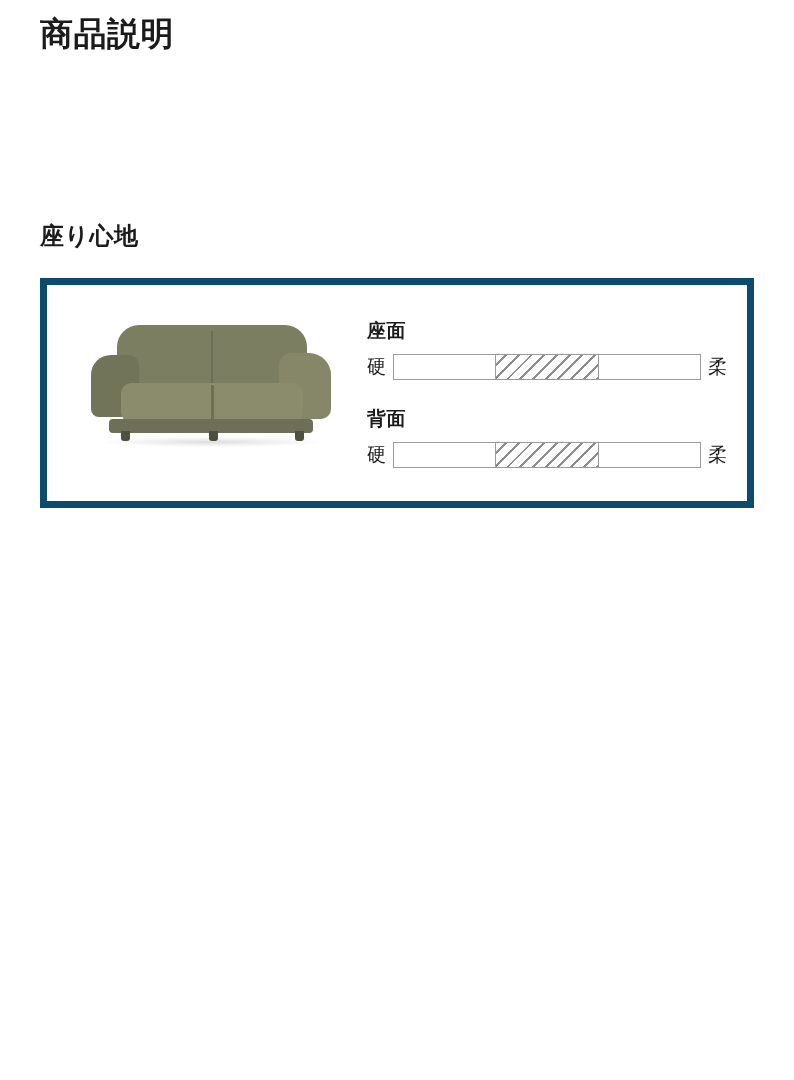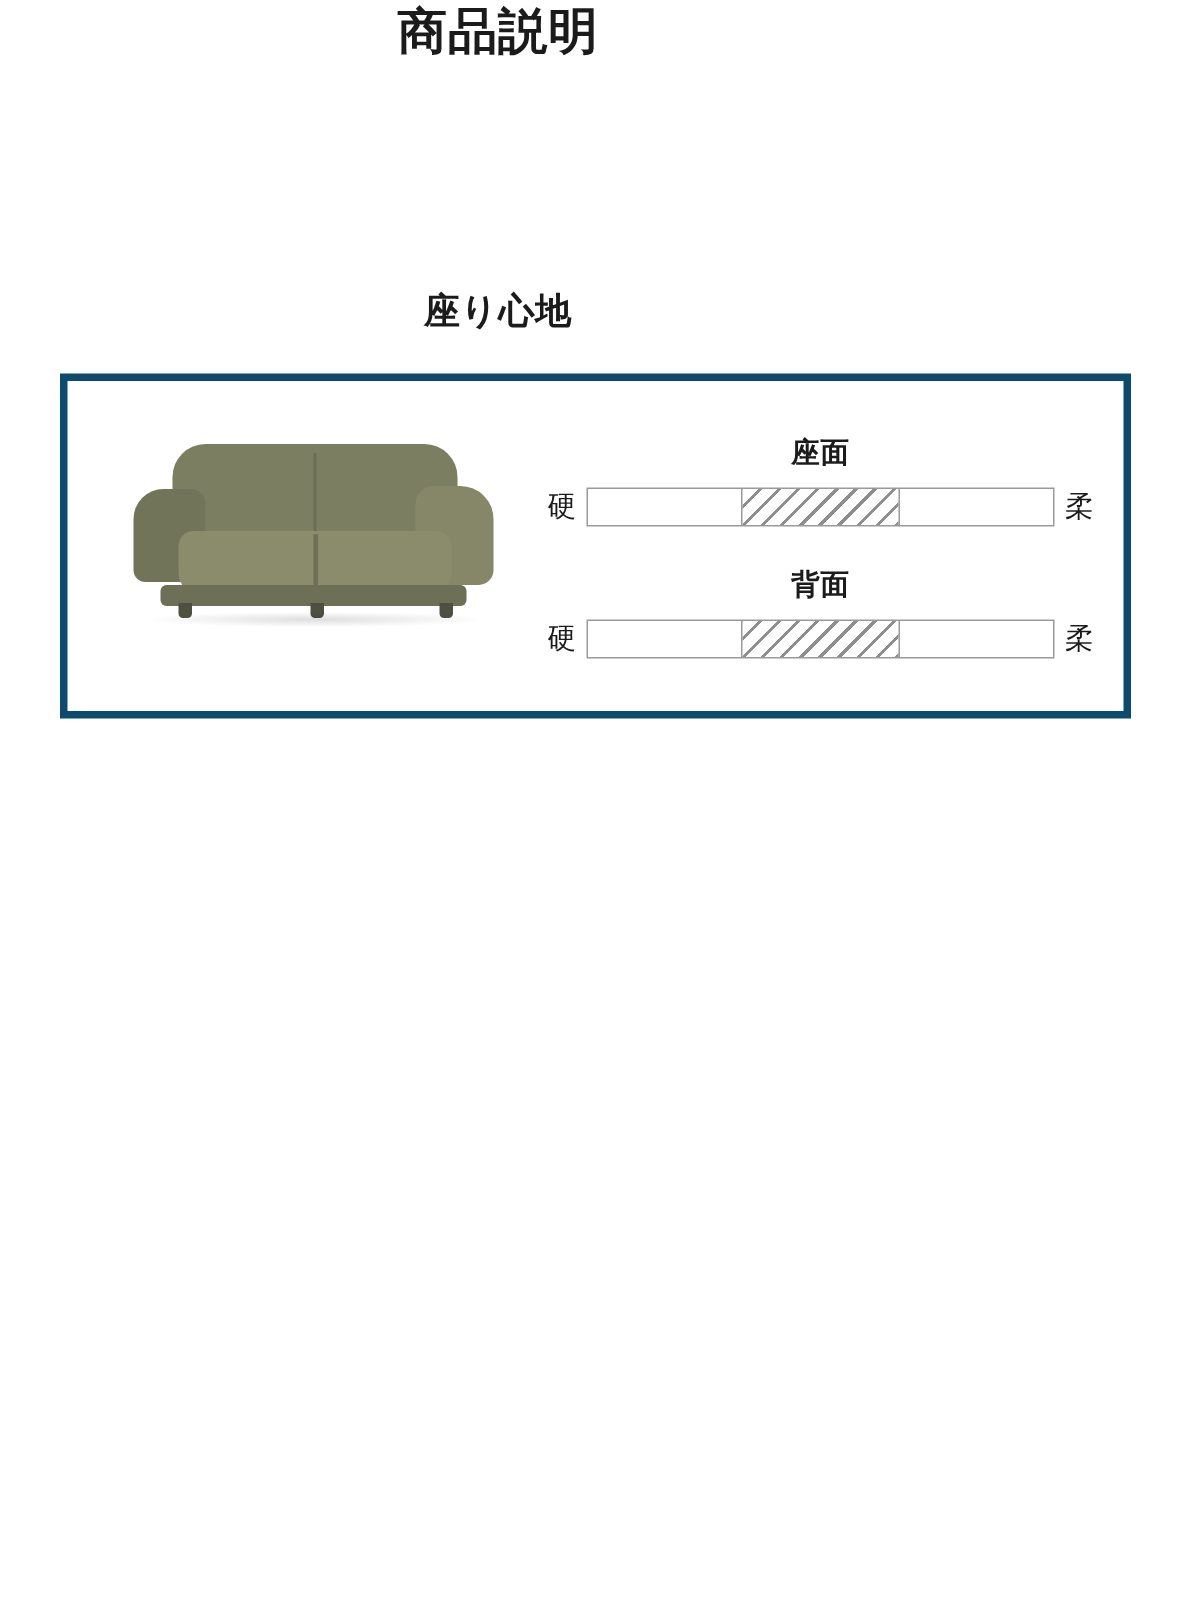--- a/index.html
+++ b/index.html
@@ -11,23 +11,22 @@
     width: 794px;
     height: 1080px;
     font-family: "Liberation Sans", "DejaVu Sans", sans-serif;
     color: #222222;
     overflow: hidden;
   }
   .page {
     width: 664px;
     height: 1080px;
     box-sizing: border-box;
-    padding: 1px 40px 0 40px;
+    padding: 14px 40px 0 40px;
     position: relative;
-    text-align: center;
   }
   h1.section-title {
     font-size: 33px;
     font-weight: 700;
     letter-spacing: 0.5px;
     margin: 0 0 38px 0;
     color: #1b1b1b;
     line-height: 1.2;
   }
   .body-text {
@@ -37,25 +36,25 @@
     margin: 0;
     letter-spacing: 0.2px;
   }
   .para-gap {
     height: 34px;
   }
   h2.sub-title {
     font-size: 24px;
     font-weight: 700;
     color: #1b1b1b;
-    margin: 44px 0 26px 0;
+    margin: 60px 0 26px 0;
     letter-spacing: 0.5px;
   }
   .comfort-card {
-    border: 5px solid #0c4a6e;
+    border: 7px solid #0c4a6e;
     box-sizing: border-box;
     width: 714px;
     height: 230px;
     display: flex;
     align-items: center;
     padding: 0 14px;
   }
   .sofa-wrap {
     width: 290px;
     height: 180px;

